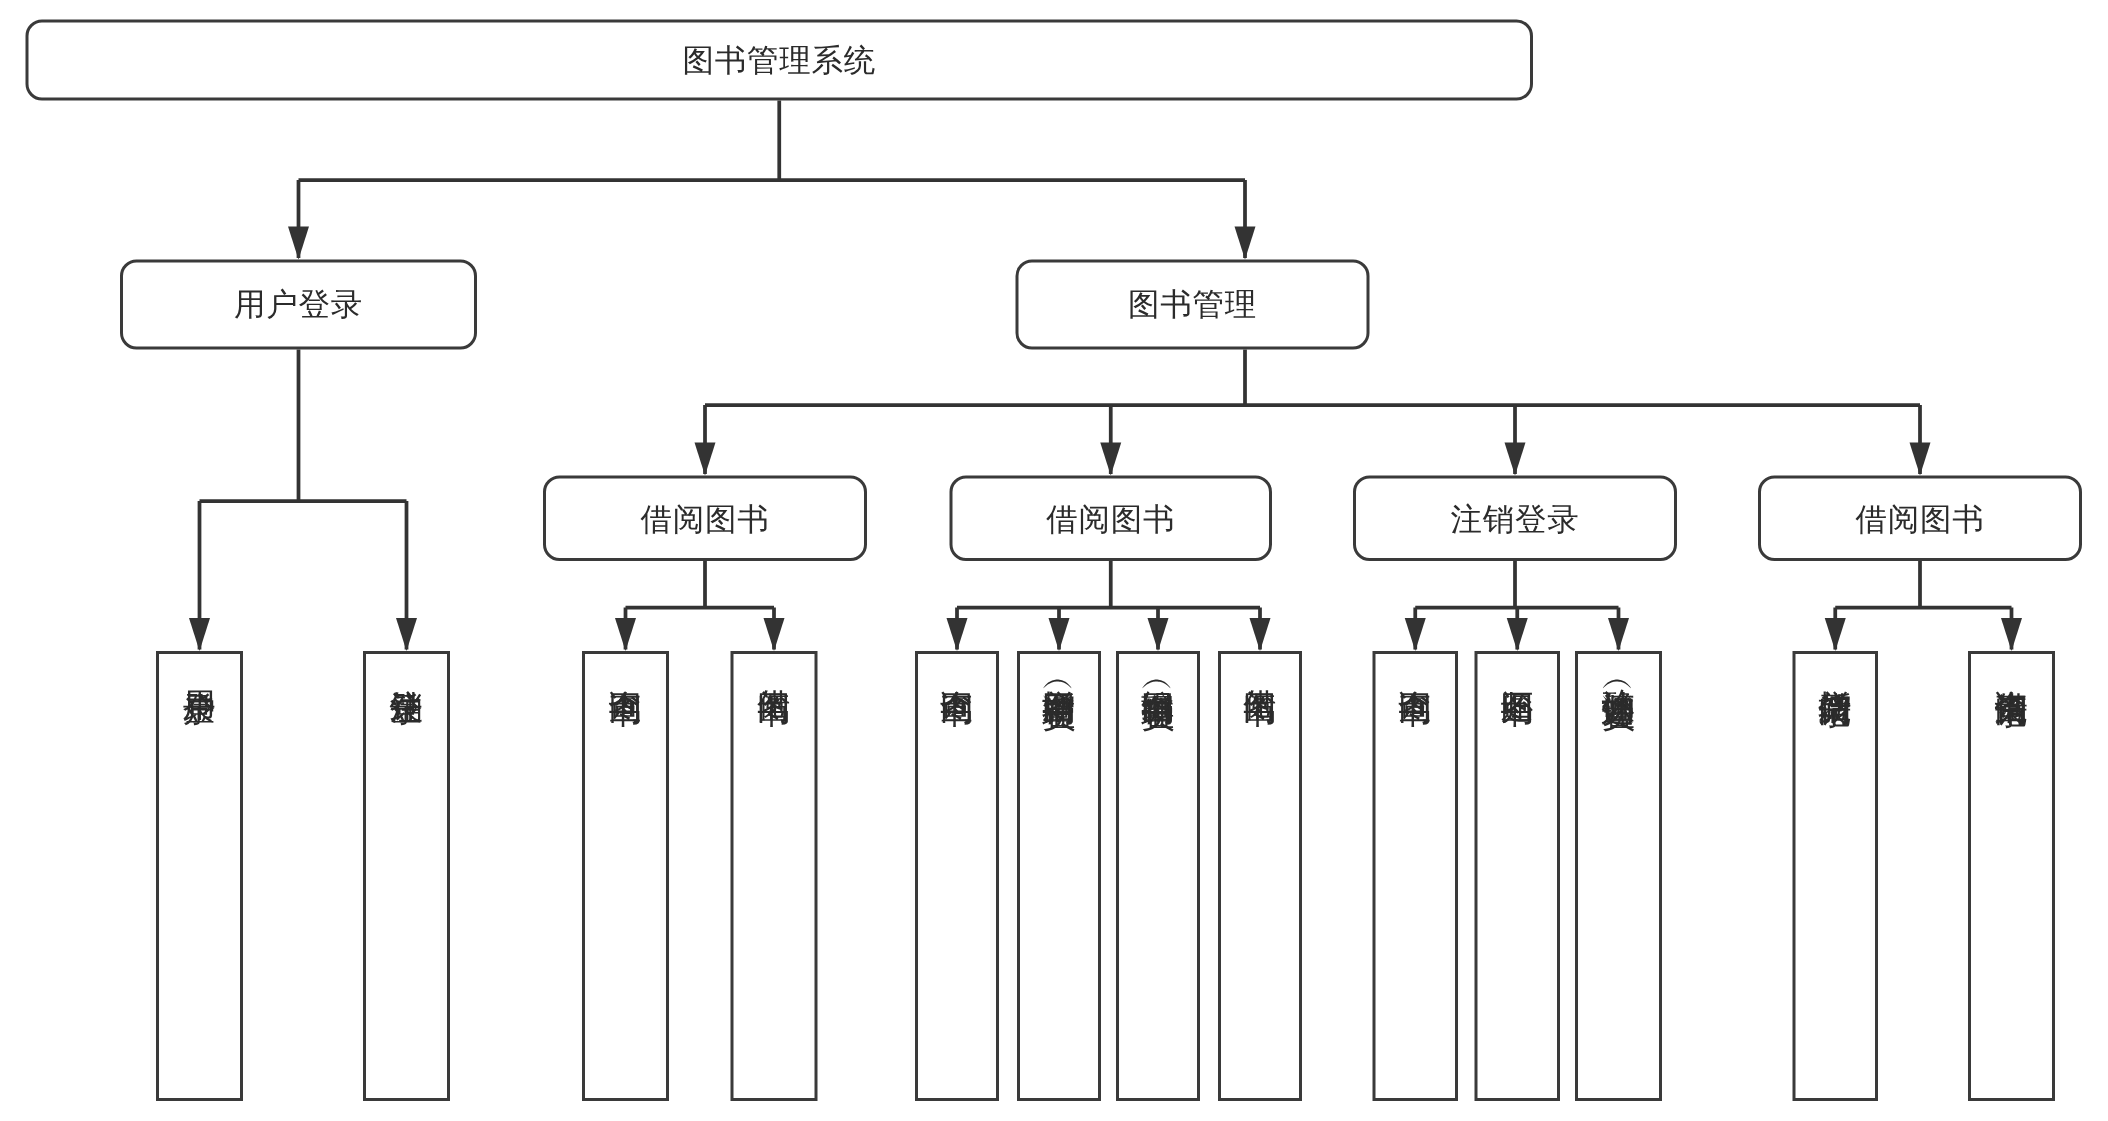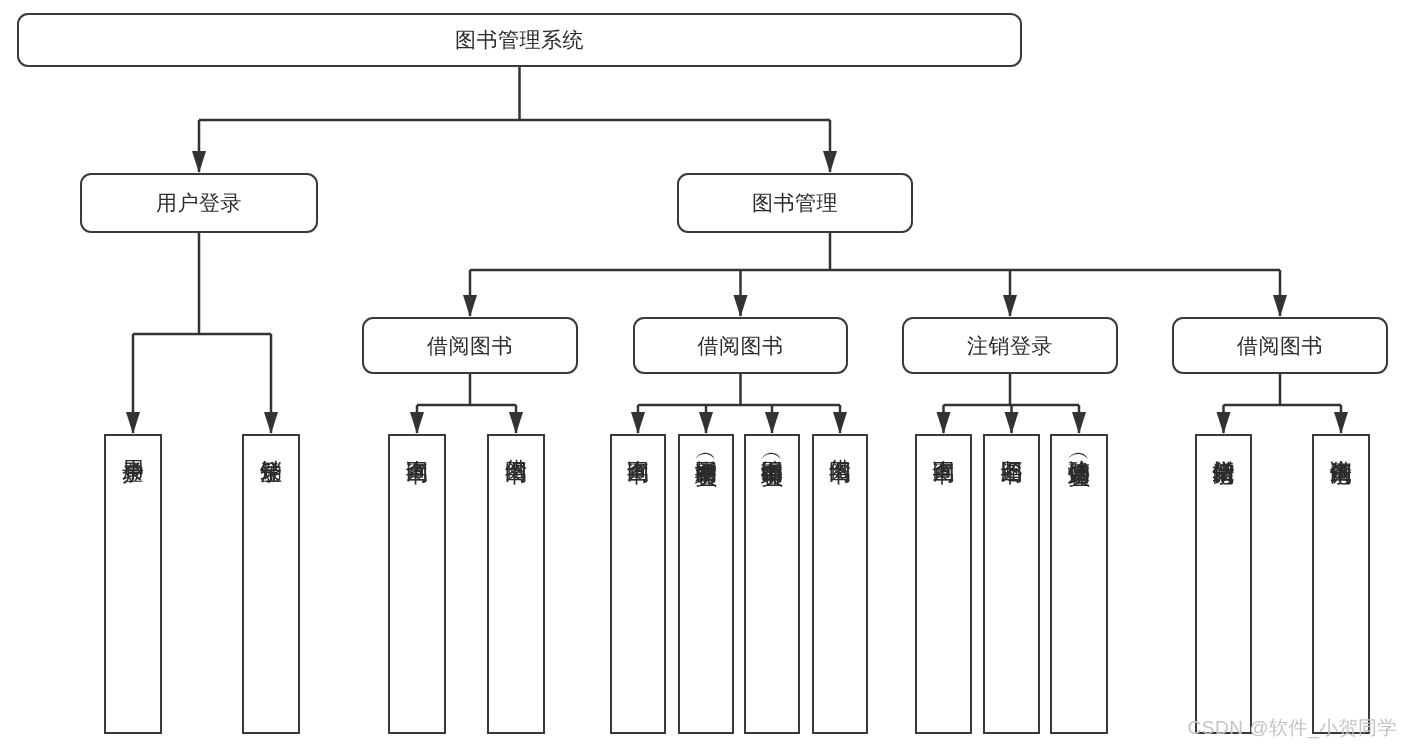--- a/index.html
+++ b/index.html
@@ -185,14 +185,13 @@
       <div class="node vert" style="left: 1050px; top: 434px; width: 58px; height: 300px; border-color: rgb(58, 58, 58); color: rgb(43, 43, 43); background: rgb(255, 255, 255);">
         <span class="vtext">确认归还（管理员）</span>
       </div>
       <div class="node vert" style="left: 1195px; top: 434px; width: 57px; height: 300px; border-color: rgb(58, 58, 58); color: rgb(43, 43, 43); background: rgb(255, 255, 255);">
         <span class="vtext">新增借阅记录</span>
       </div>
       <div class="node vert" style="left: 1312px; top: 434px; width: 58px; height: 300px; border-color: rgb(58, 58, 58); color: rgb(43, 43, 43); background: rgb(255, 255, 255);">
         <span class="vtext">查询借阅记录</span>
       </div>
     </div>
-  <div id="watermark">CSDN @软件_小贺同学</div>
 </div>
 
 </body></html>

